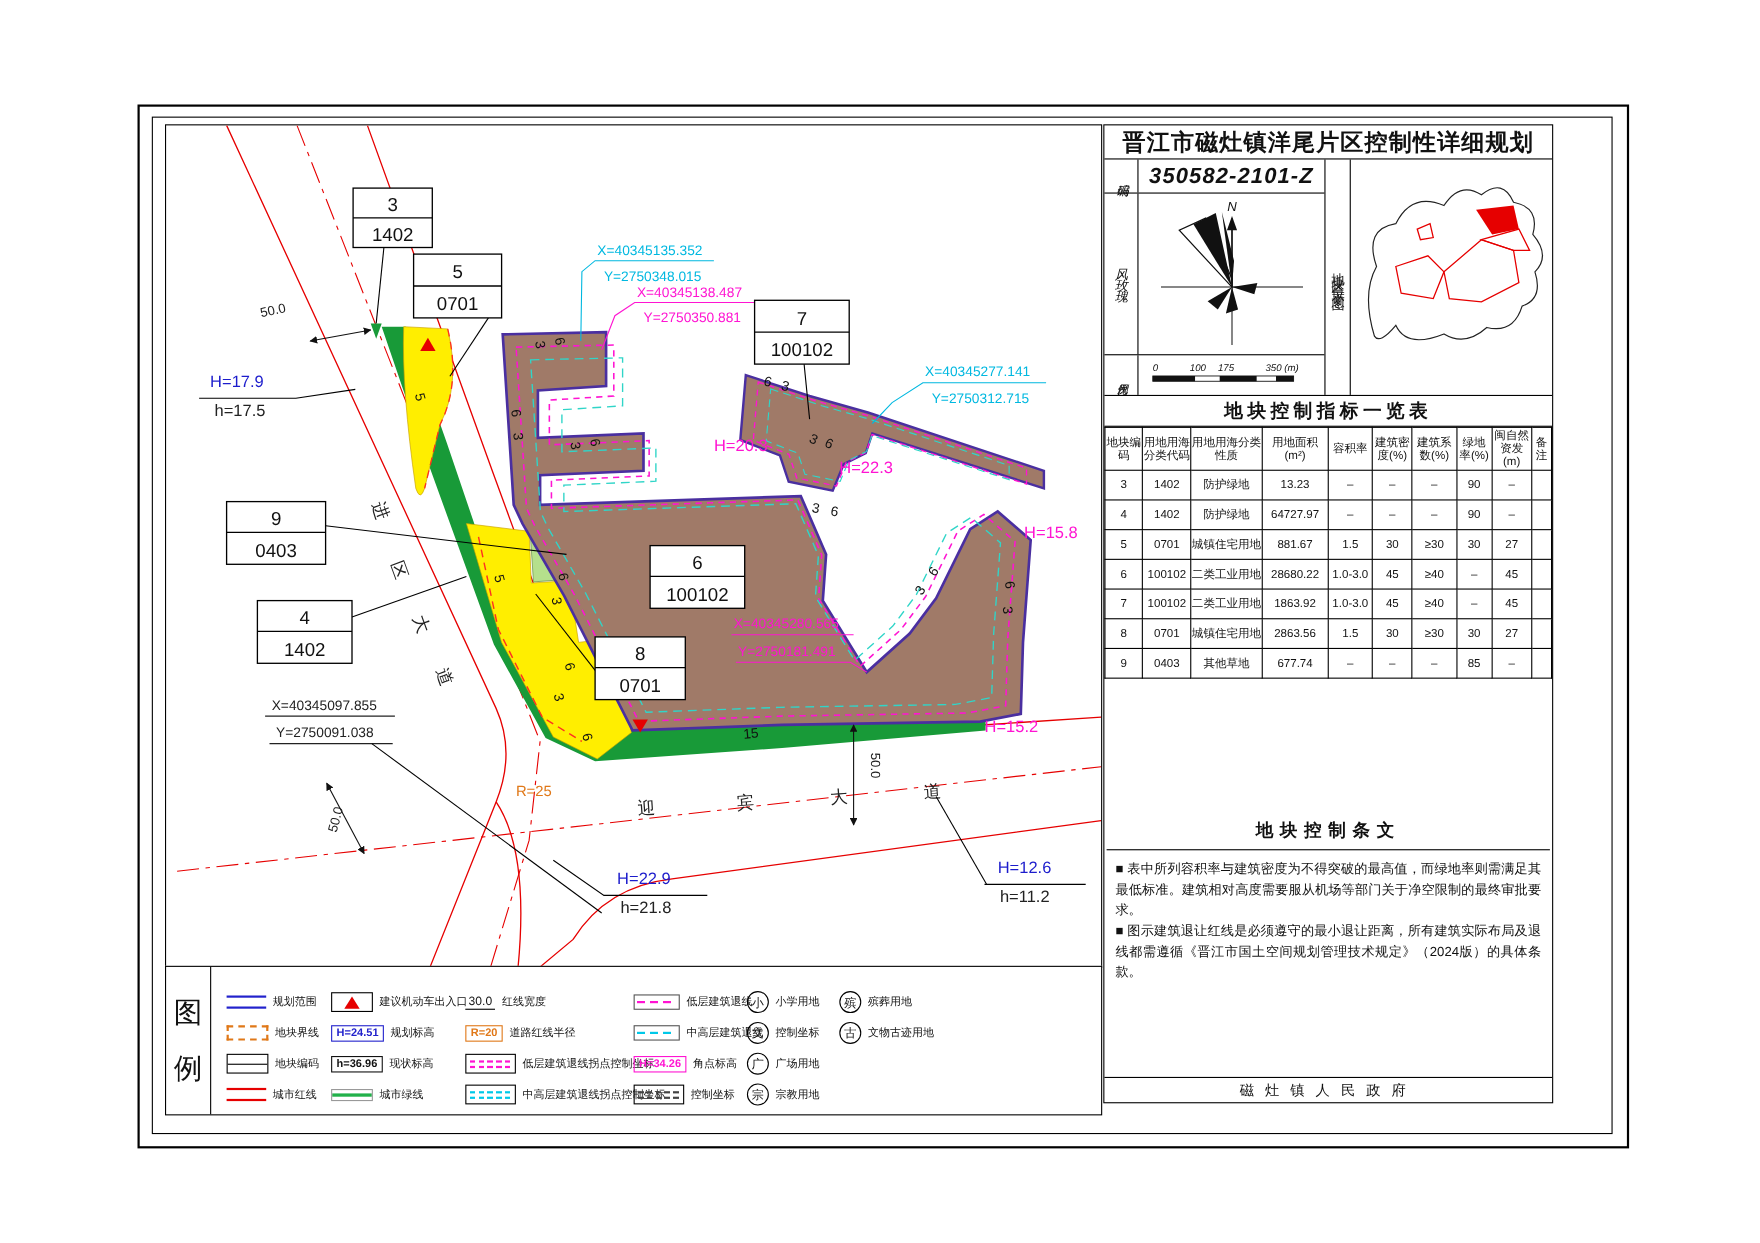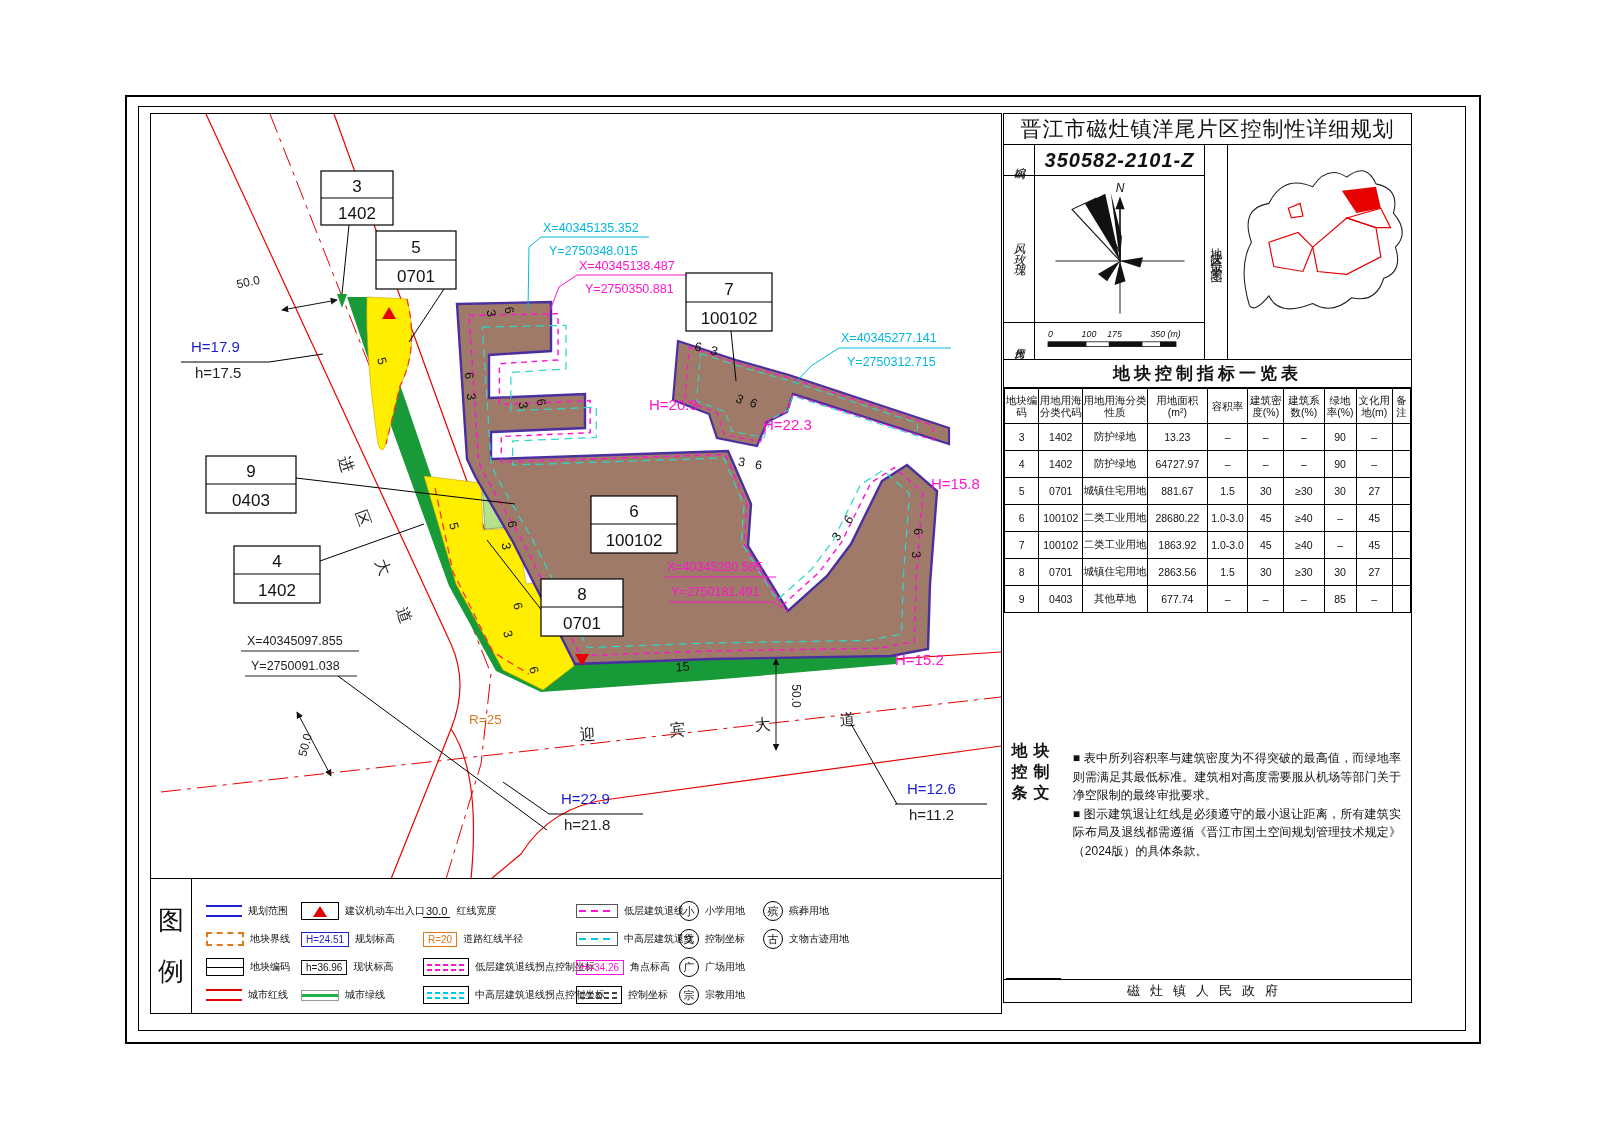--- a/index.html
+++ b/index.html
@@ -35,42 +35,42 @@
                display:flex;flex-direction:column;align-items:center;justify-content:center;gap:16px;font-size:26px;}
   .legend-item{position:absolute;display:flex;align-items:center;gap:6px;height:20px;white-space:nowrap;}
   .legend-item .lab{font-size:10px;color:#111;}
   .sym-planline{width:36px;height:8px;border-top:2px solid #2222cc;border-bottom:2px solid #2222cc;}
   .sym-parcel{width:34px;height:10px;border:2px dashed #e07818;}
   .sym-code{width:36px;height:16px;border:1px solid #000;background:linear-gradient(#000,#000) center/100% 1px no-repeat;}
   .sym-redline{width:36px;height:8px;border-top:2.5px solid #e60000;border-bottom:2.5px solid #e60000;}
   .sym-greenline{width:36px;height:9px;border:1px solid #999;background:linear-gradient(#21b14a,#21b14a) center/100% 3px no-repeat;}
   .sym-entrance{width:36px;height:16px;border:1px solid #000;display:flex;align-items:center;justify-content:center;}
   .sym-entrance i{width:0;height:0;border-left:7px solid transparent;border-right:7px solid transparent;border-bottom:11px solid #e60000;}
-  .sym-box{font-size:10px;padding:1px 4px;border:1px solid #000;}
+  .sym-box{font-size:10px;padding:1px 4px;border:1px solid #000;font-weight:bold;}
   .b-blue{color:#2222cc;border-color:#2222cc;}
   .b-black{color:#111;border-color:#111;}
   .b-orange{color:#e07818;border-color:#e07818;}
   .b-magenta{color:#ff14d2;border-color:#ff14d2;}
   .sym-width{font-size:11px;border-bottom:1.5px solid #000;padding:0 3px;}
   .sym-coord{width:38px;height:16px;border:1px solid #000;display:flex;flex-direction:column;justify-content:center;gap:3px;padding:0 3px;}
   .sym-coord i{display:block;height:2px;}
   .i-m{background:repeating-linear-gradient(90deg,#ff14d2 0 5px,transparent 5px 8px);}
   .i-c{background:repeating-linear-gradient(90deg,#00c8e8 0 5px,transparent 5px 8px);}
   .i-k{background:repeating-linear-gradient(90deg,#444 0 5px,transparent 5px 8px);}
   .sym-dash{width:36px;height:12px;border:1px solid #555;display:flex;align-items:center;padding:0 2px;}
   .sym-dash i{width:100%;height:2px;}
   .d-m{background:repeating-linear-gradient(90deg,#ff14d2 0 7px,transparent 7px 12px);}
   .d-c{background:repeating-linear-gradient(90deg,#00c8e8 0 7px,transparent 7px 12px);}
   .sym-circle{width:18px;height:18px;border:1.3px solid #000;border-radius:50%;display:flex;align-items:center;justify-content:center;font-size:11px;flex:0 0 auto;}
 
   
   .right-panel{position:absolute;left:1003px;top:113px;width:407px;height:888px;border:1.5px solid #000;background:#fff;
                display:flex;flex-direction:column;}
   .rp-title{height:30px;border-bottom:1px solid #000;display:flex;align-items:center;justify-content:center;
-            font-size:21px;font-weight:normal;letter-spacing:1px;}
+            font-size:21px;font-weight:bold;letter-spacing:1px;}
   .rp-top{display:flex;height:214px;border-bottom:1px solid #000;}
   .rp-left{width:200px;display:flex;flex-direction:column;border-right:1px solid #000;font-style:italic;}
   .rp-coderow{height:30px;border-bottom:1px solid #000;display:flex;}
   .rp-codelabel{width:30px;border-right:1px solid #000;font-size:11px;display:flex;align-items:center;justify-content:center;
                 writing-mode:vertical-rl;text-orientation:upright;letter-spacing:2px;}
   .rp-codeval{flex:1;display:flex;align-items:center;justify-content:center;font-size:20px;font-weight:bold;letter-spacing:1px;}
   .rp-roserow{height:146px;border-bottom:1px solid #000;display:flex;}
   .rp-roselabel{width:30px;border-right:1px solid #000;font-size:12px;display:flex;align-items:center;justify-content:center;
                 writing-mode:vertical-rl;text-orientation:upright;letter-spacing:10px;}
   .rp-rose{flex:1;display:flex;align-items:center;justify-content:center;}
@@ -80,21 +80,21 @@
   .rp-scale{flex:1;display:flex;align-items:center;justify-content:center;}
   .rp-loc{flex:1;display:flex;}
   .rp-loclabel{width:22px;border-right:1px solid #000;font-size:12px;display:flex;align-items:center;justify-content:center;
                writing-mode:vertical-rl;text-orientation:upright;letter-spacing:4px;}
   .rp-locmap{flex:1;display:flex;align-items:center;justify-content:center;}
   .rp-tabletitle{height:27px;border-bottom:1px solid #000;display:flex;align-items:center;justify-content:center;
                  font-size:17px;font-weight:bold;letter-spacing:4px;}
   table.ind{border-collapse:collapse;table-layout:fixed;width:100%;font-size:10.5px;text-align:center;}
   table.ind th,table.ind td{border:1px solid #000;padding:1px 0;height:24px;overflow:hidden;}
   table.ind th{font-weight:normal;height:32px;line-height:1.15;}
-  .rp-prov{flex:1;display:flex;padding-top:128px;}
+  .rp-prov{flex:1;display:flex;flex-direction:column;padding-top:128px;}
   .prov-title{text-align:center;font-size:16px;font-weight:bold;letter-spacing:6px;padding-bottom:6px;
               border-bottom:1px solid #000;margin:0 2px;}
   .prov-body{padding:8px 10px;font-size:12px;line-height:1.55;text-align:justify;}
   .rp-footer{height:22px;border-top:1px solid #000;display:flex;align-items:center;justify-content:center;
              font-size:13px;letter-spacing:10px;}
 </style>
 </head>
 <body>
 
 <div class="page">
@@ -493,21 +493,21 @@
       <thead>
         <tr>
           <th>地块编码</th>
           <th>用地用海分类代码</th>
           <th>用地用海分类性质</th>
           <th>用地面积(m²)</th>
           <th>容积率</th>
           <th>建筑密度(%)</th>
           <th>建筑系数(%)</th>
           <th>绿地率(%)</th>
-          <th>文化用地(m)</th>
+          <th>闽自然资发(m)</th>
           <th>备注</th>
         </tr>
       </thead>
       <tbody>
           <tr>
             <td>3</td>
             <td>1402</td>
             <td>防护绿地</td>
             <td>13.23</td>
             <td>–</td>

